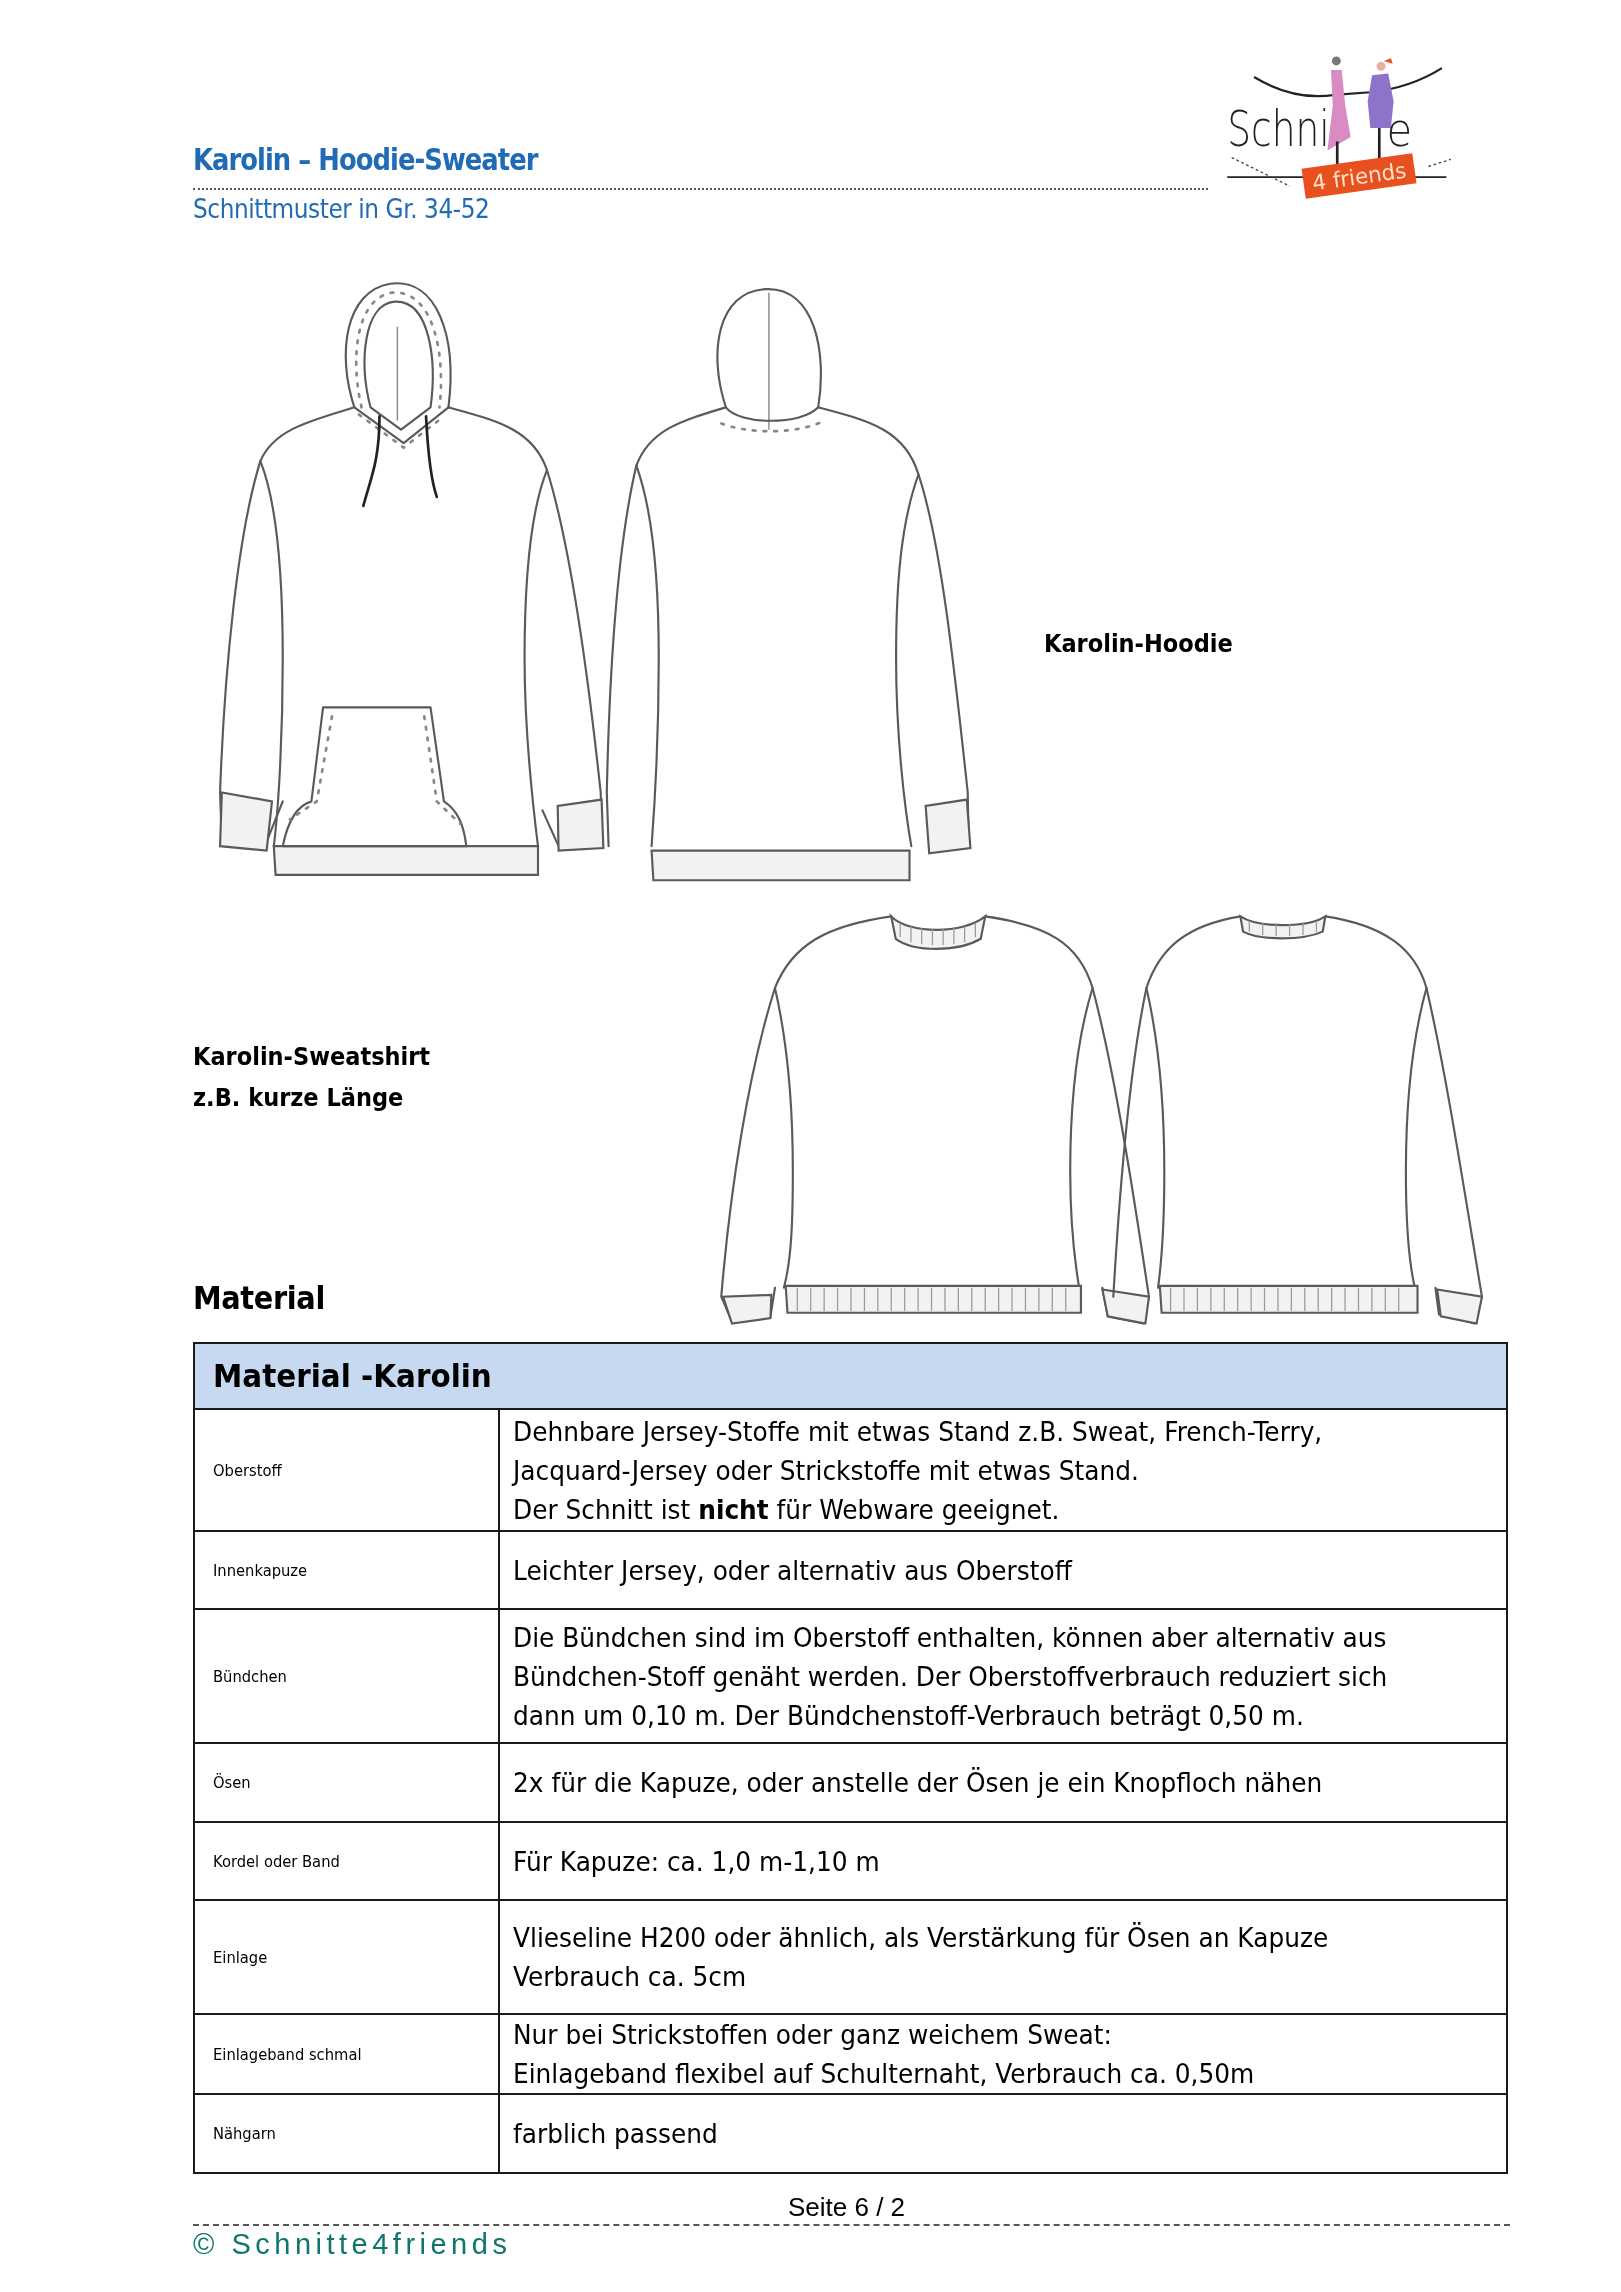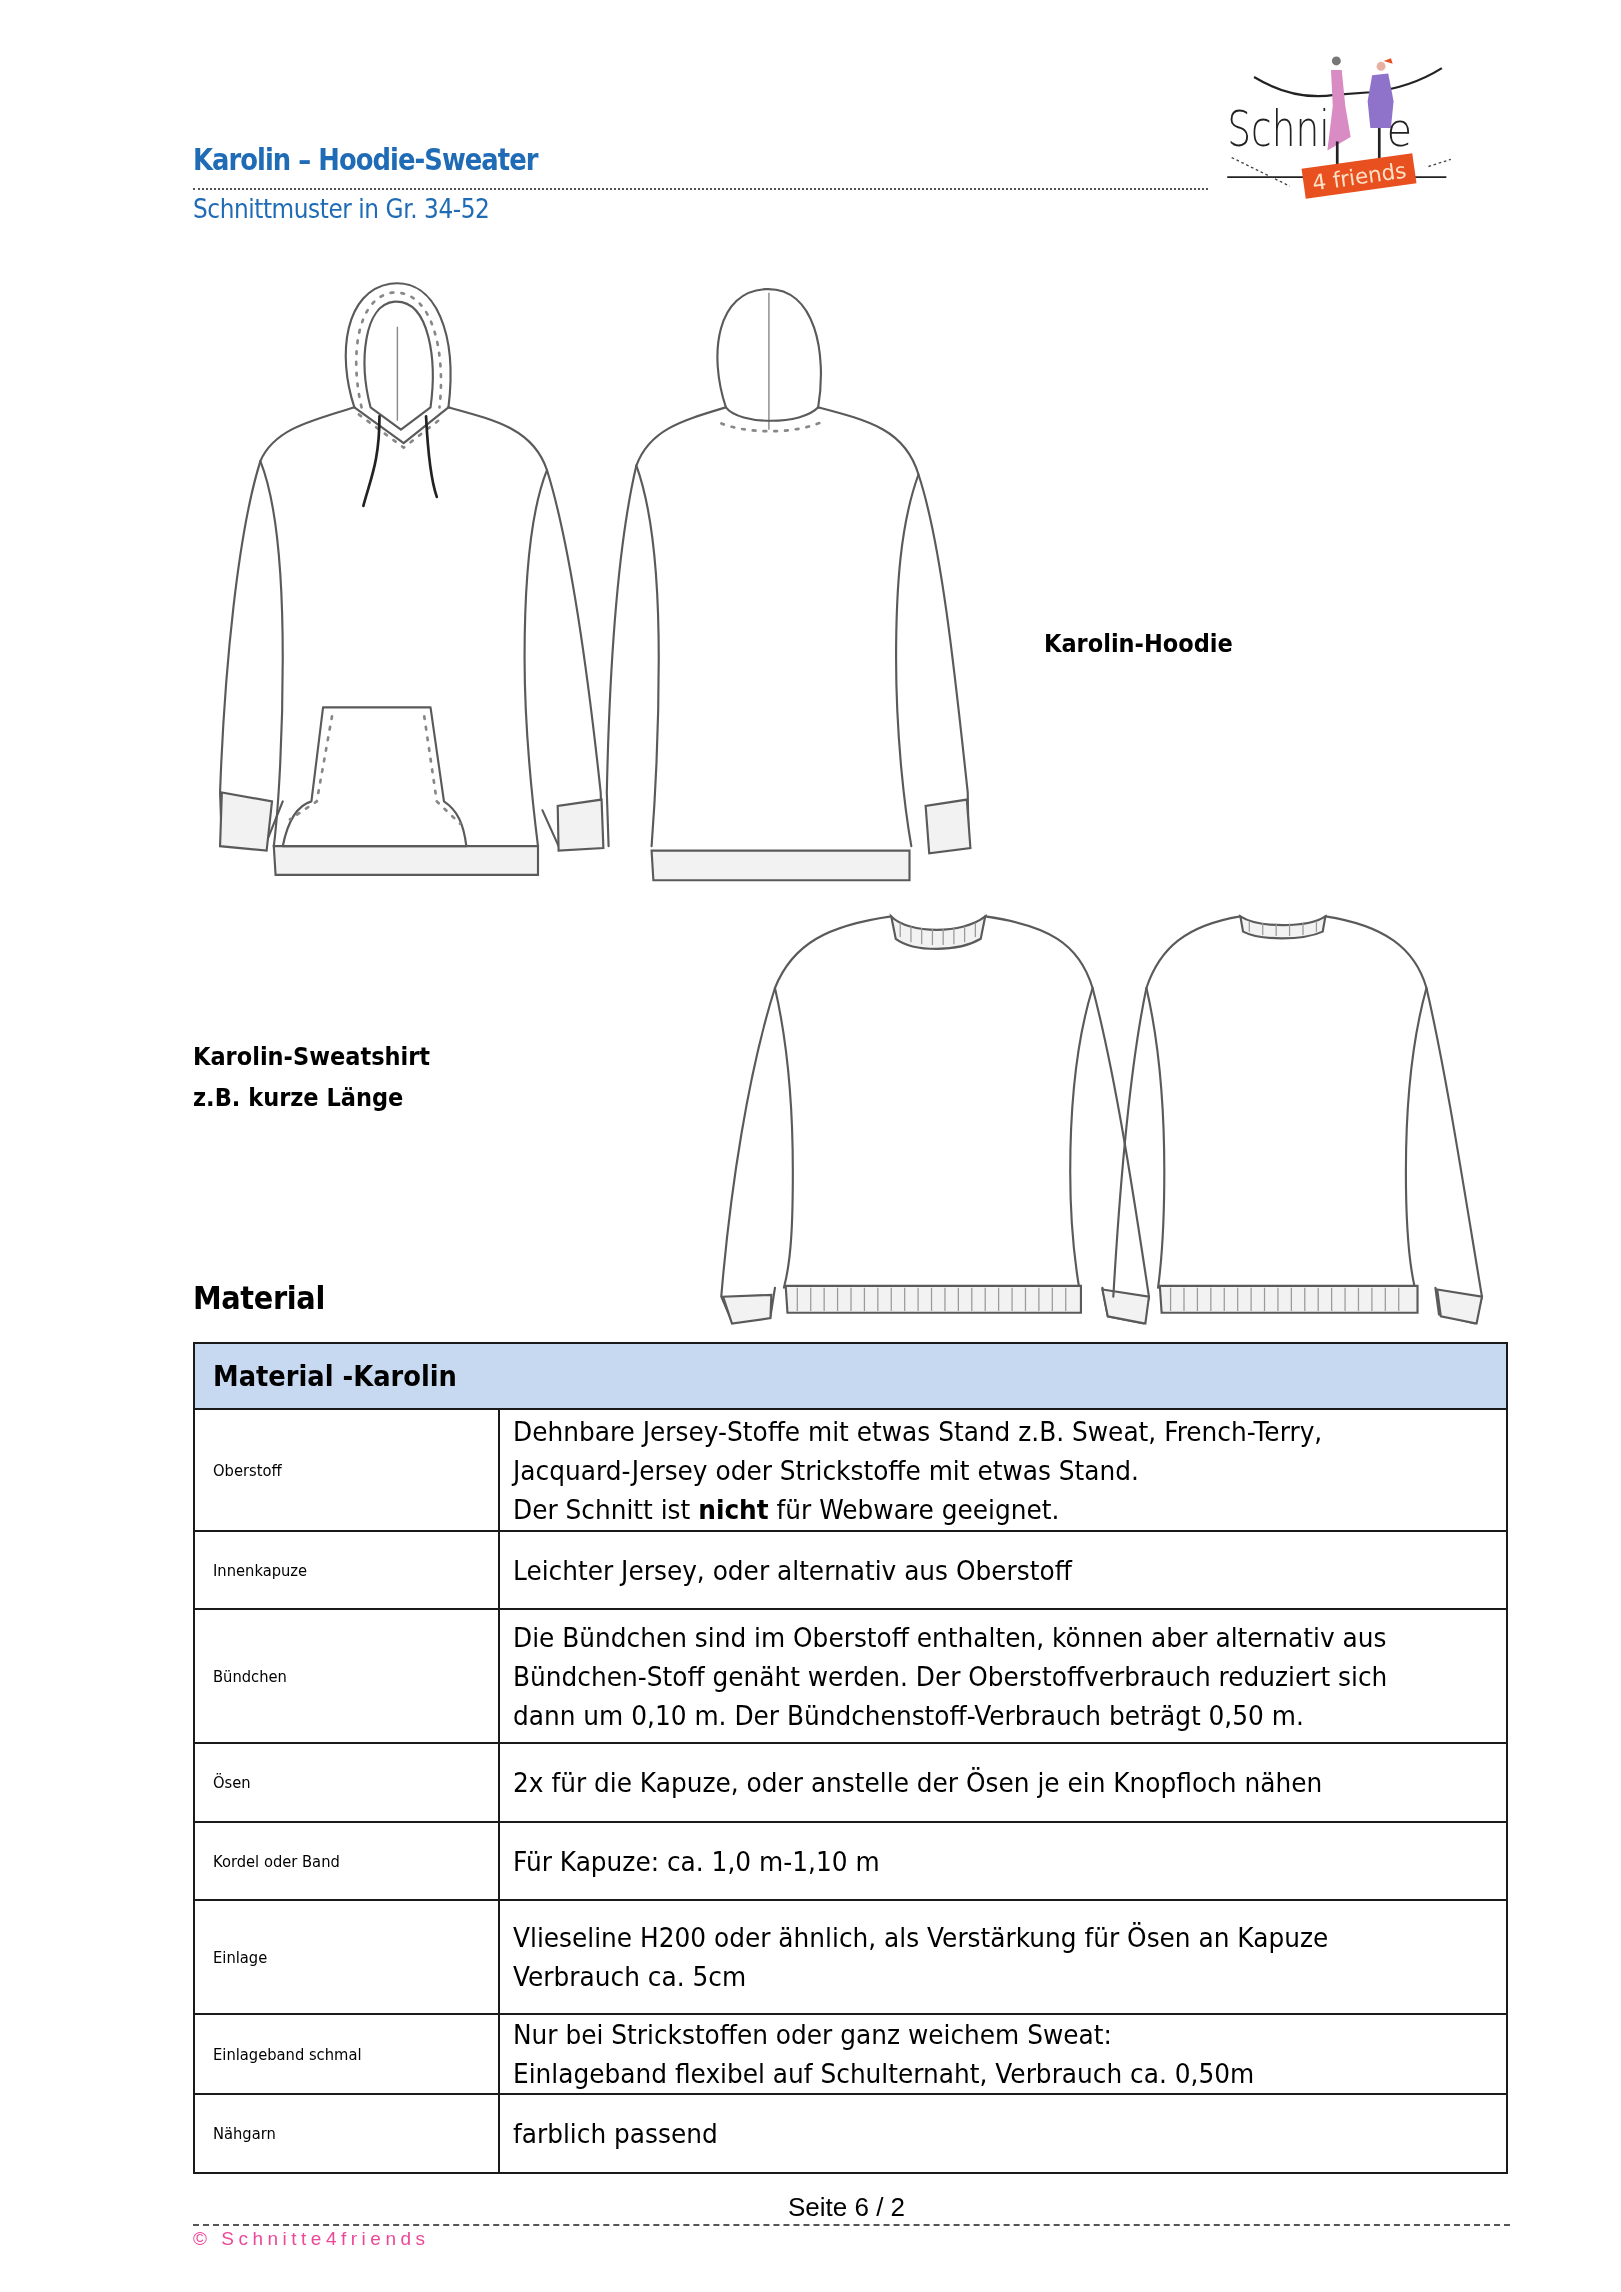--- a/index.html
+++ b/index.html
@@ -12,28 +12,28 @@
   .subtitle { left:193px; top:193px; font-family:"DejaVu Sans", sans-serif; font-size:27px;
               color:#1f6bb5; white-space:nowrap; transform:scaleX(0.86); transform-origin:left top; letter-spacing:-0.5px; }
   .logo { left:1227px; top:52px; width:233px; height:161px; }
   .caption { font-family:"DejaVu Sans", sans-serif; font-weight:bold; font-size:25px;
              white-space:nowrap; transform:scaleX(0.9); transform-origin:left top; line-height:41px; }
   .section { left:193px; top:1279px; font-family:"DejaVu Sans", sans-serif; font-size:32px; font-weight:bold;
              transform:scaleX(0.9); transform-origin:left top; letter-spacing:-0.4px; }
   table.mat { position:absolute; left:193px; top:1342px; width:1315px; border-collapse:collapse;
               font-family:"DejaVu Sans", sans-serif; }
   table.mat td, table.mat th { border:2.2px solid #1a1a1a; padding:0 0 0 18px; vertical-align:middle; text-align:left; }
-  table.mat th { background:#c6d9f1; font-weight:bold; font-size:28px; height:64px;margin-left:24px; }
+  table.mat th { background:#c6d9f1; font-weight:bold; font-size:32px; height:64px;margin-left:24px; }
   table.mat td.k { width:285px; font-weight:normal; font-size:16px; }
   table.mat td.v { font-size:27px; line-height:39px; padding-left:13.4px; }
   .cell-inner { display:inline-block; transform:scaleX(0.92); transform-origin:left center; white-space:nowrap; }
   .page-num { left:788px; top:2192px; font-family:"Liberation Sans", sans-serif; font-size:26px; }
   .ftr-rule { left:193px; top:2224px; width:1317px; height:0; border-top:2.2px dashed #555; }
-  .copyright { left:193px; top:2228px; font-family:"Liberation Sans", sans-serif; font-size:19px;
-               letter-spacing:4.5px; color:#ec4899; }
+  .copyright { left:193px; top:2228px; font-family:"Liberation Sans", sans-serif; font-size:29px;
+               letter-spacing:4.5px; color:#0f766e; }
   svg.ill { position:absolute; overflow:visible; }
   .ln { fill:none; stroke:#5a5a5a; stroke-width:2.4; stroke-linecap:round; stroke-linejoin:round; }
   .lnt { fill:none; stroke:#8a8a8a; stroke-width:1.6; }
   .dash { fill:none; stroke:#888; stroke-width:3; stroke-dasharray:3 9; stroke-linecap:round; }
   .rib { fill:#f2f2f2; stroke:#5a5a5a; stroke-width:2.4; }
   .ribhatch { fill:none; stroke:#9a9a9a; stroke-width:1.4; }
   .cord { fill:none; stroke:#222; stroke-width:3; stroke-linecap:round; }
 </style>
 </head>
 <body>

